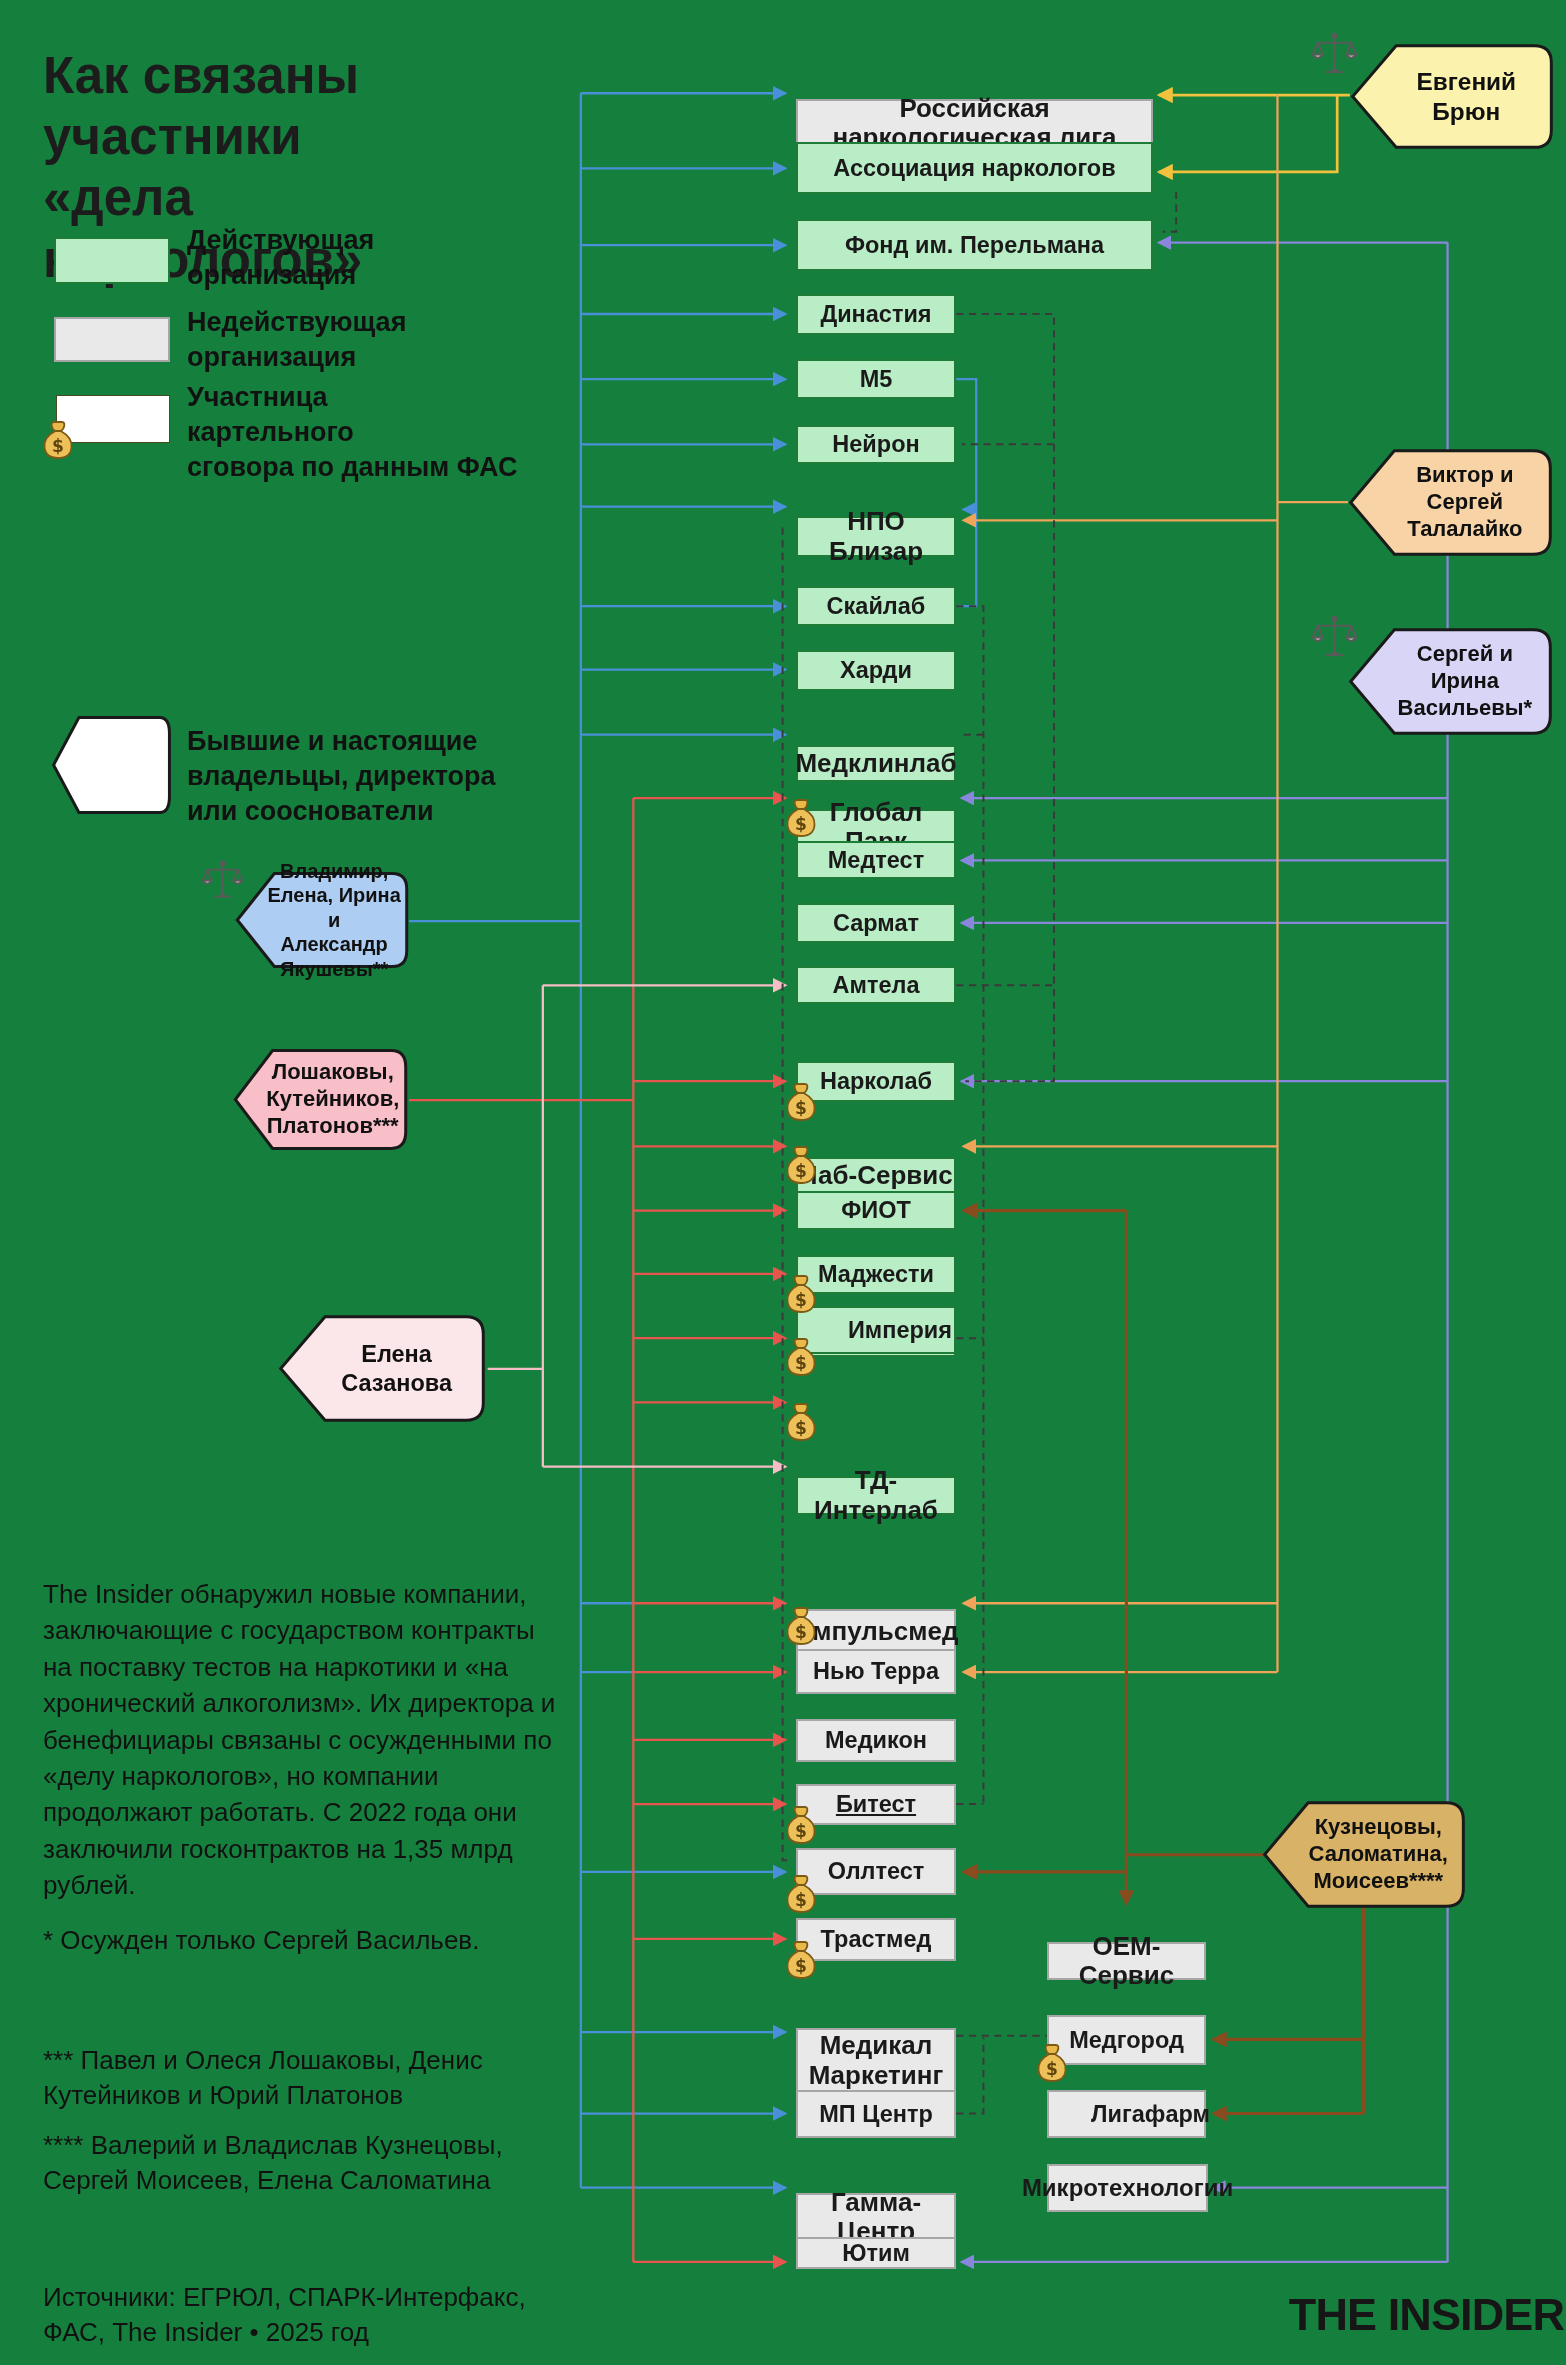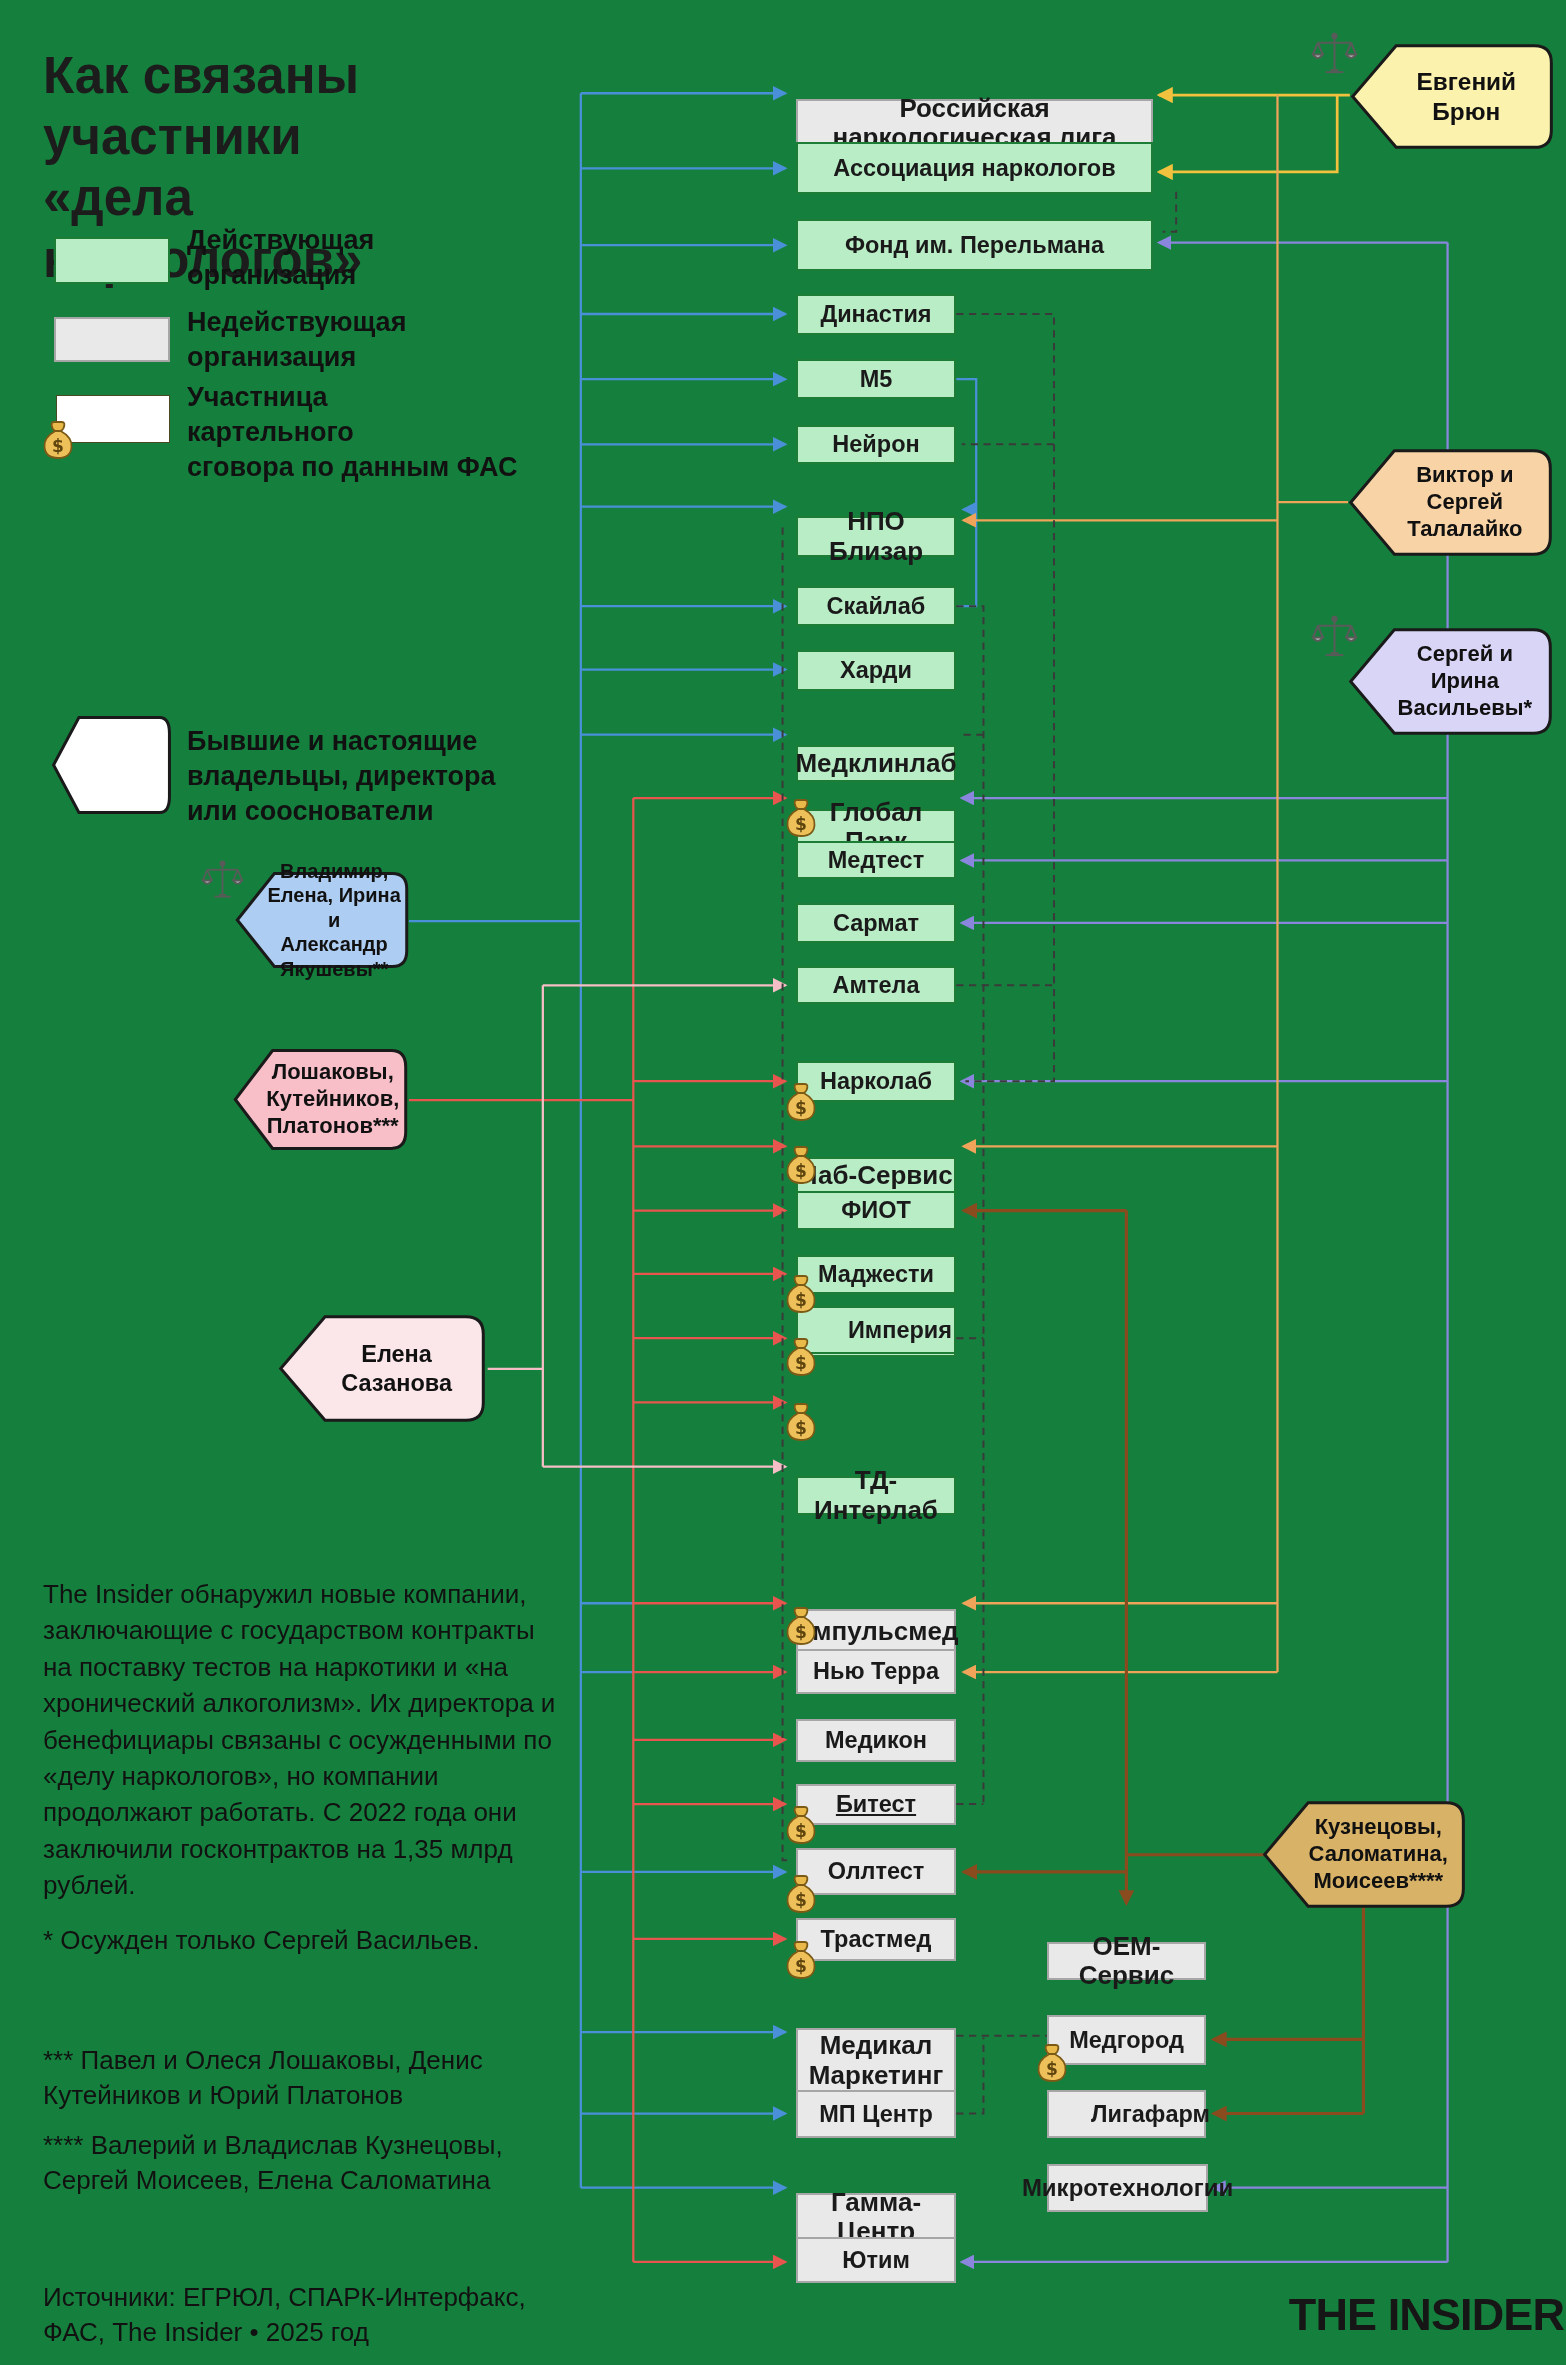--- a/index.html
+++ b/index.html
@@ -300,21 +300,21 @@
   <div class="org active f24" style="left:796px;top:1447px;width:160px;height:39px;">ТД-Интерлаб</div>
   <div class="org inactive f24" style="left:796px;top:1580px;width:160px;height:45px;">Импульсмед</div>
   <div class="org inactive" style="left:796px;top:1649px;width:160px;height:45px;">Нью Терра</div>
   <div class="org inactive" style="left:796px;top:1719px;width:160px;height:43px;">Медикон</div>
   <div class="org inactive" style="left:796px;top:1784px;width:160px;height:41px;text-decoration:underline;">Битест</div>
   <div class="org inactive" style="left:796px;top:1848px;width:160px;height:47px;">Оллтест</div>
   <div class="org inactive" style="left:796px;top:1918px;width:160px;height:43px;">Трастмед</div>
   <div class="org inactive f24" style="left:796px;top:1999px;width:160px;height:65px;">Медикал Маркетинг</div>
   <div class="org inactive" style="left:796px;top:2090px;width:160px;height:48px;">МП Центр</div>
   <div class="org inactive f24" style="left:796px;top:2164px;width:160px;height:48px;">Гамма-Центр</div>
-  <div class="org inactive" style="left:796px;top:2237px;width:160px;height:46px;">Ютим</div>
+  <div class="org inactive" style="left:796px;top:2237px;width:160px;height:32px;">Ютим</div>
   <div class="org inactive f24" style="left:1047px;top:1913px;width:159px;height:38px;">ОЕМ-Сервис</div>
   <div class="org inactive" style="left:1047px;top:2015px;width:159px;height:50px;">Медгород</div>
   <div class="org inactive" style="left:1047px;top:2090px;width:159px;height:48px;padding-left:48px;">Лигафарм</div>
   <div class="org inactive f20" style="left:1047px;top:2164px;width:161px;height:48px;">Микротехнологии</div>
 
   <svg class="bag" style="left:783px;top:798px;" viewBox="0 0 40 44" width="36" height="40">
       <use href="#bagsym"></use>
     </svg>
   <svg class="bag" style="left:783px;top:1082px;" viewBox="0 0 40 44" width="36" height="40">
       <use href="#bagsym"></use>

